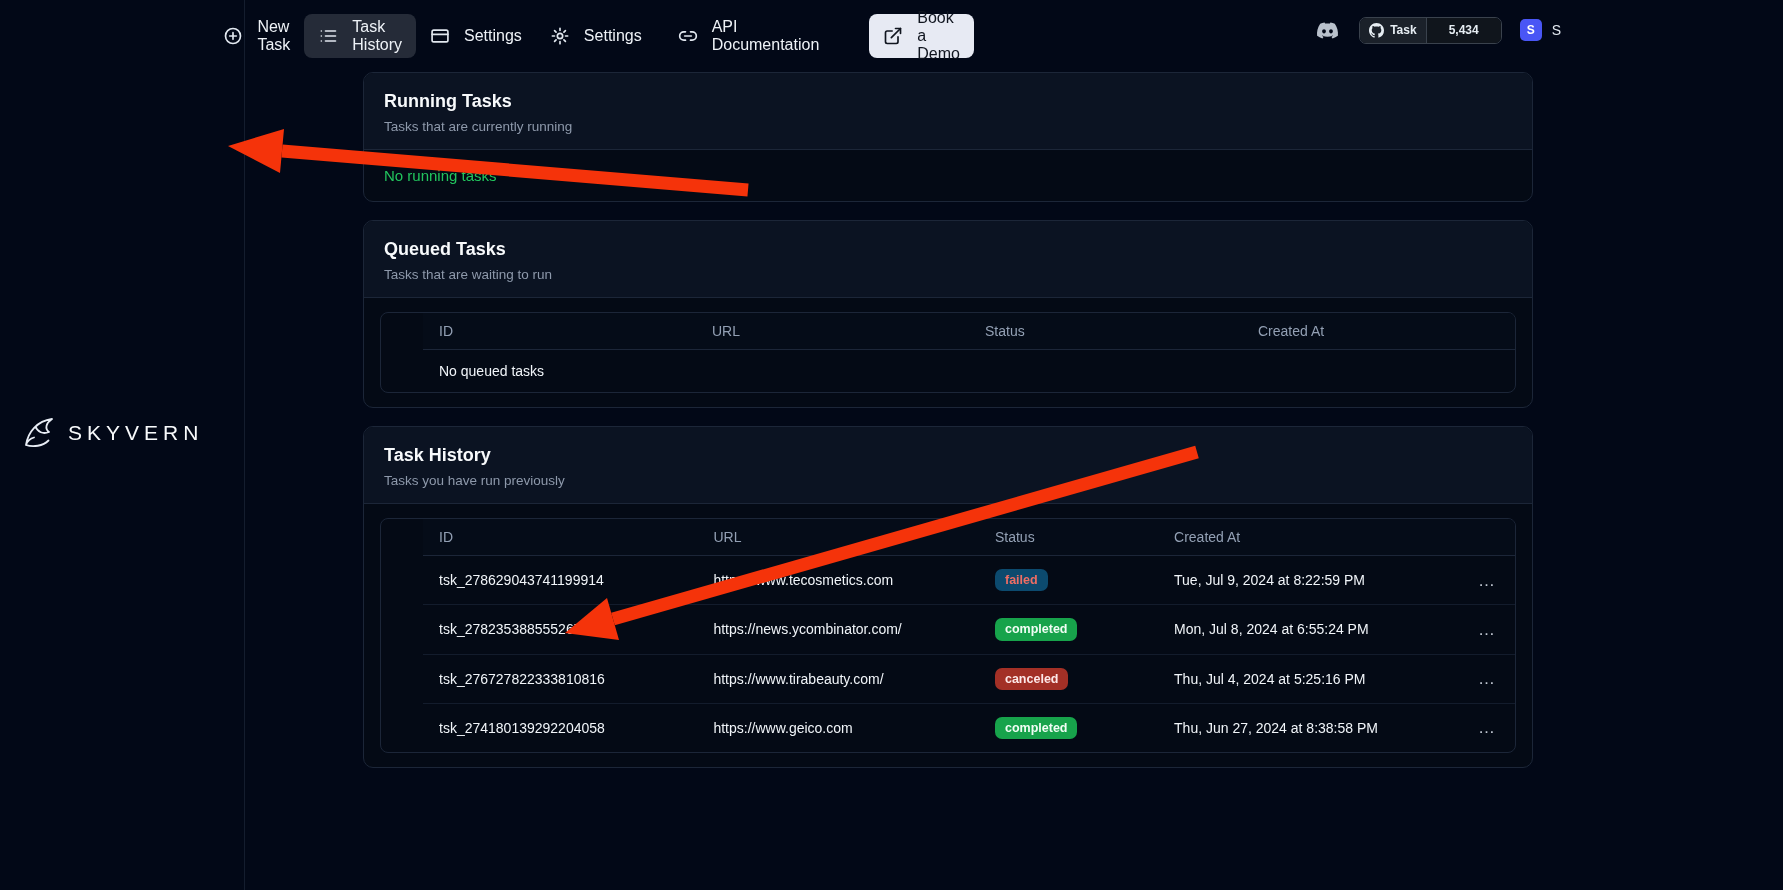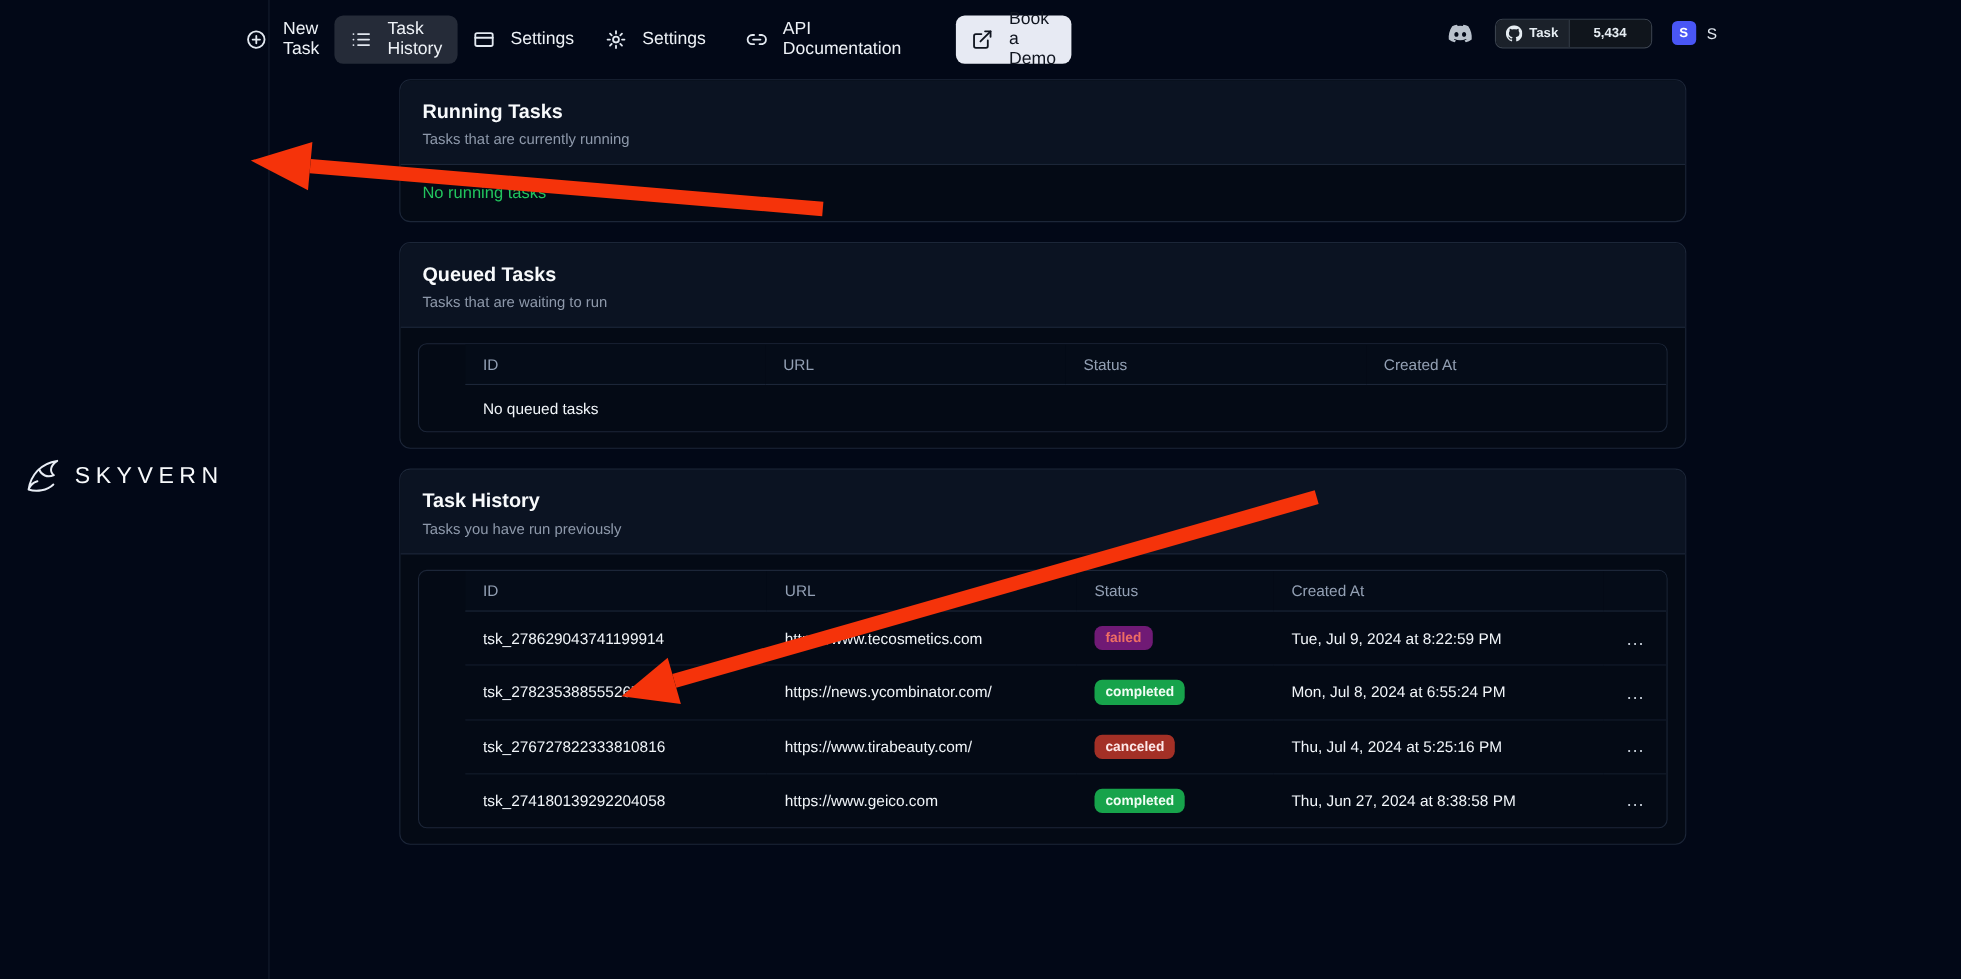--- a/index.html
+++ b/index.html
@@ -241,21 +241,21 @@
               <th>Status</th>
               <th>Created At</th>
               <th></th>
             </tr>
           </thead>
           <tbody>
   <tr>
     <td>tsk_278629043741199914</td>
     <td>https://www.tecosmetics.com</td>
     <td>
-      <span class="badge" style="background: #701a75; color: rgb(239, 110, 100);">failed</span>
+      <span class="badge" style="background: #0c4a6e; color: rgb(239, 110, 100);">failed</span>
     </td>
     <td>Tue, Jul 9, 2024 at 8:22:59 PM</td>
     <td class="actions">
       <button class="dots">…</button>
     </td>
   </tr>
 
   <tr>
     <td>tsk_278235388555267564</td>
     <td>https://news.ycombinator.com/</td>

